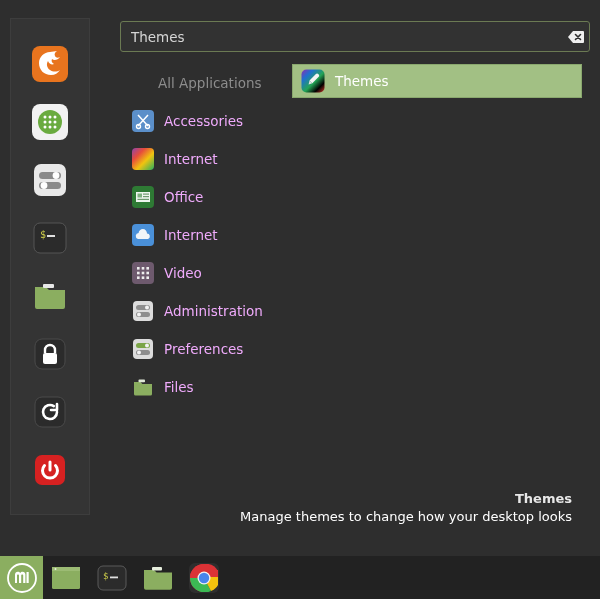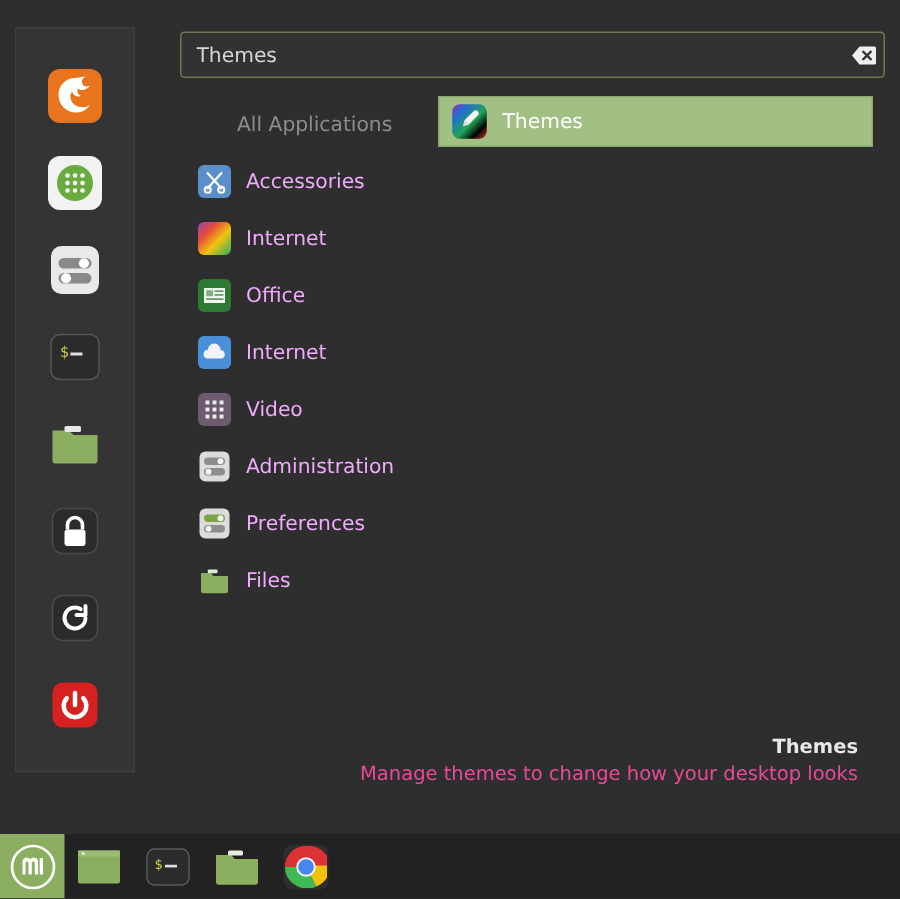--- a/index.html
+++ b/index.html
@@ -82,21 +82,21 @@
 
   
   #status {
     position: absolute; right: 28px; bottom: 30px;
     text-align: right;
   }
   #status-title {
     color: #e8e8e8; font-size: 13px; font-weight: bold; line-height: 18px;
   }
   #status-desc {
-    color: #ec4899; font-size: 13px; line-height: 18px;
+    color: #ffffff; font-size: 13px; line-height: 18px;
   }
 
   
   #taskbar {
     position: absolute; left: 0; bottom: 0; width: 600px; height: 43px;
     background: #222222;
     display: flex; align-items: center;
   }
   #mint-button {
     width: 43px; height: 43px; background: #8bae60;

